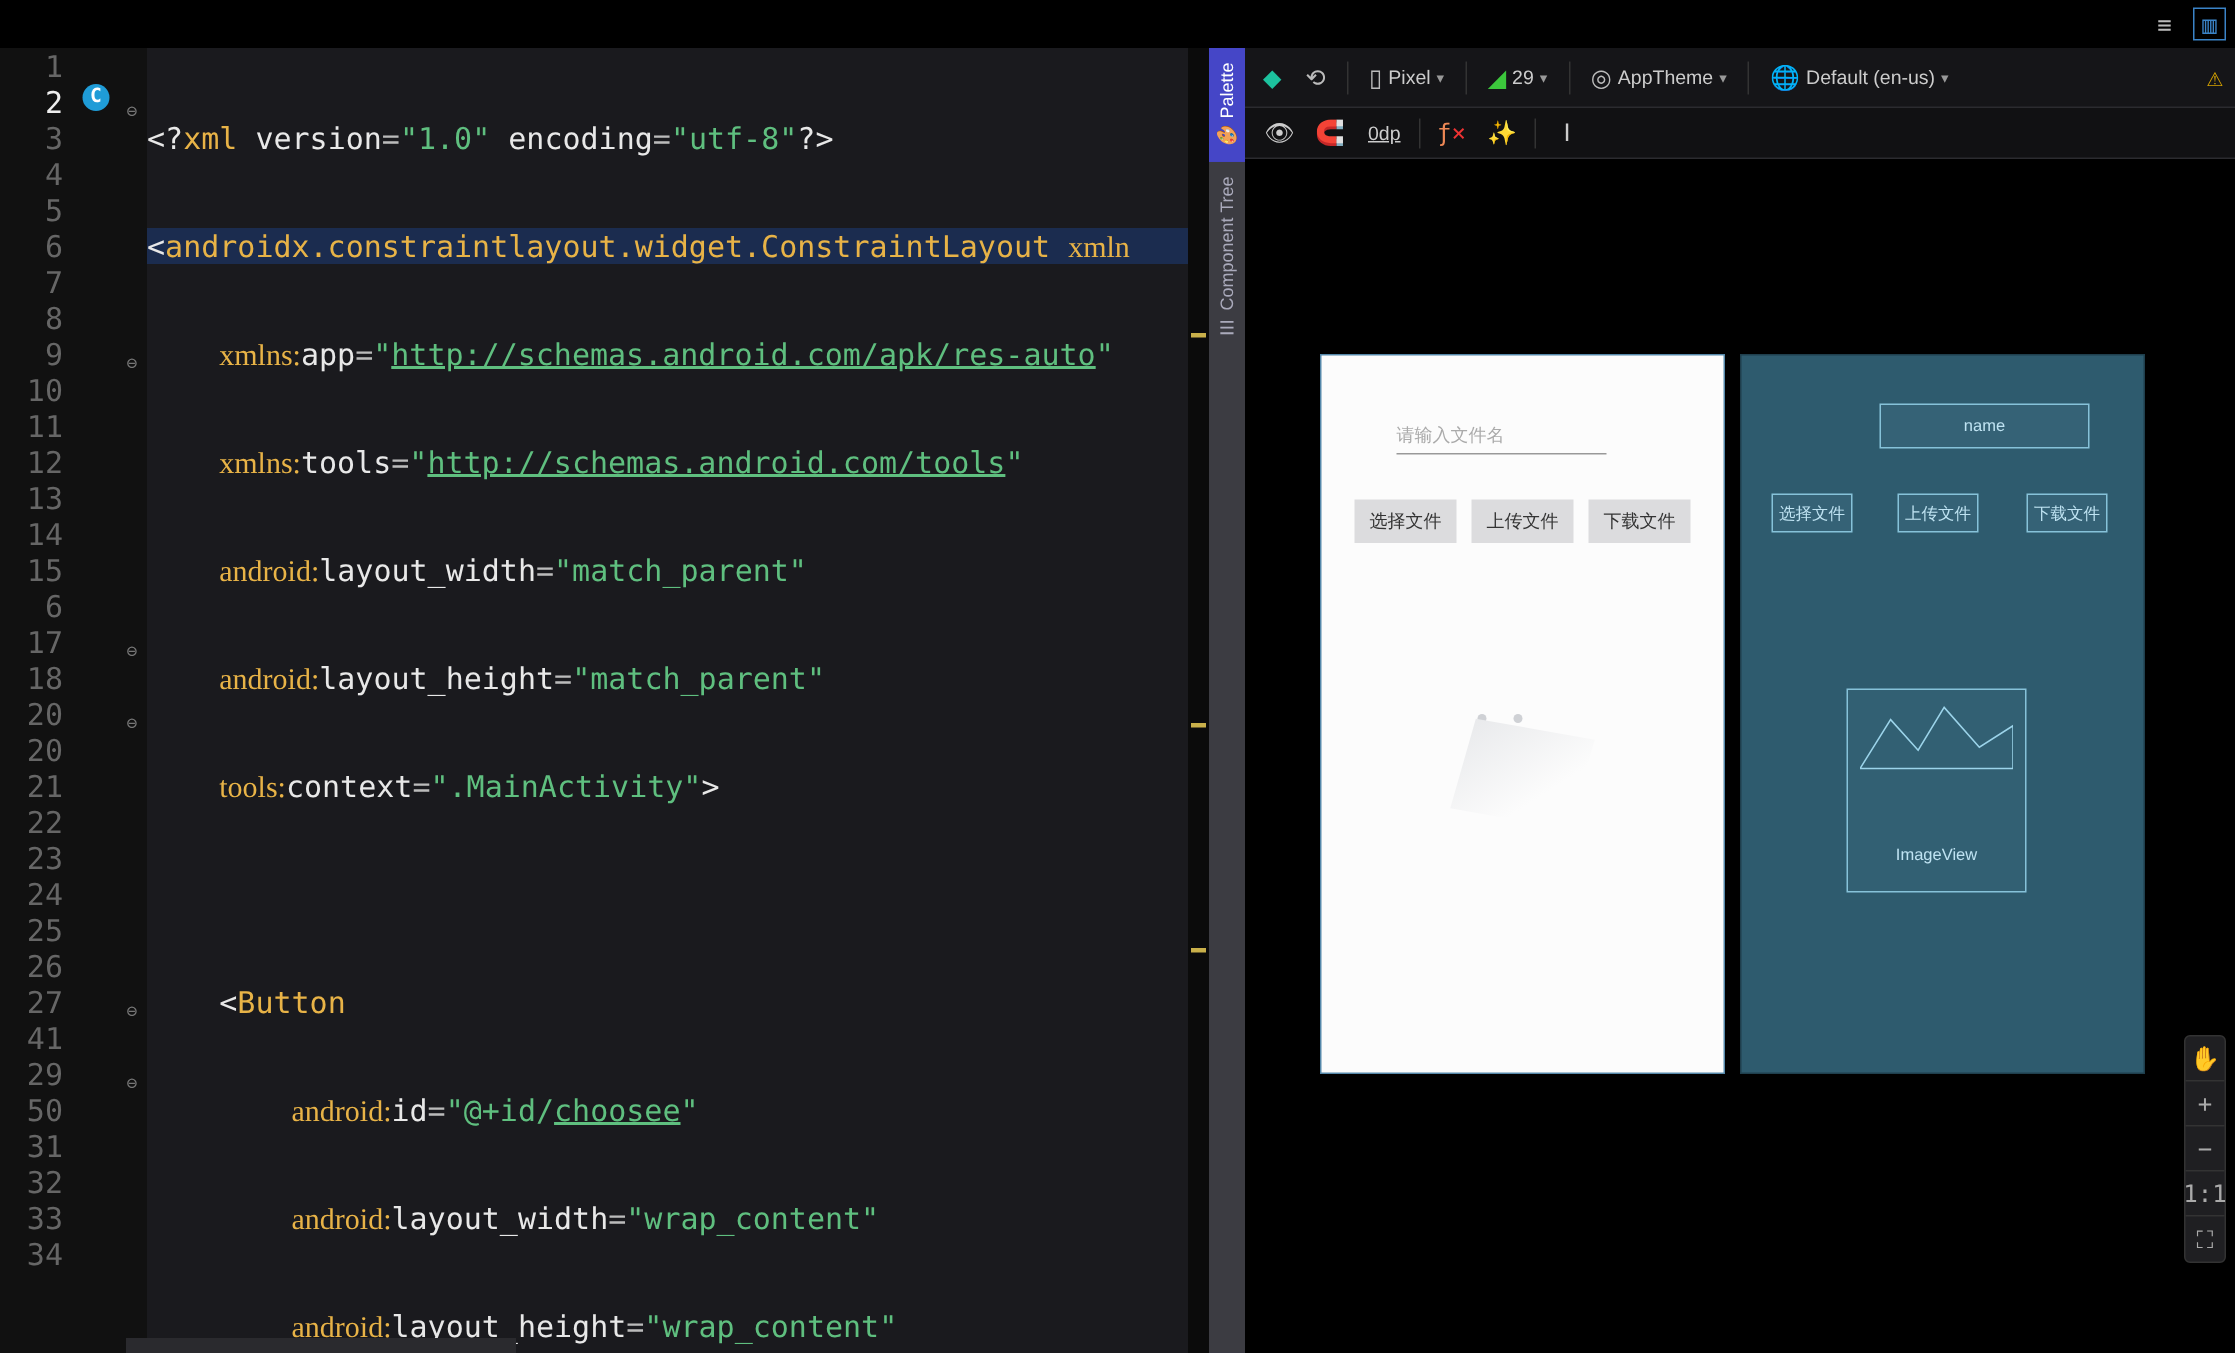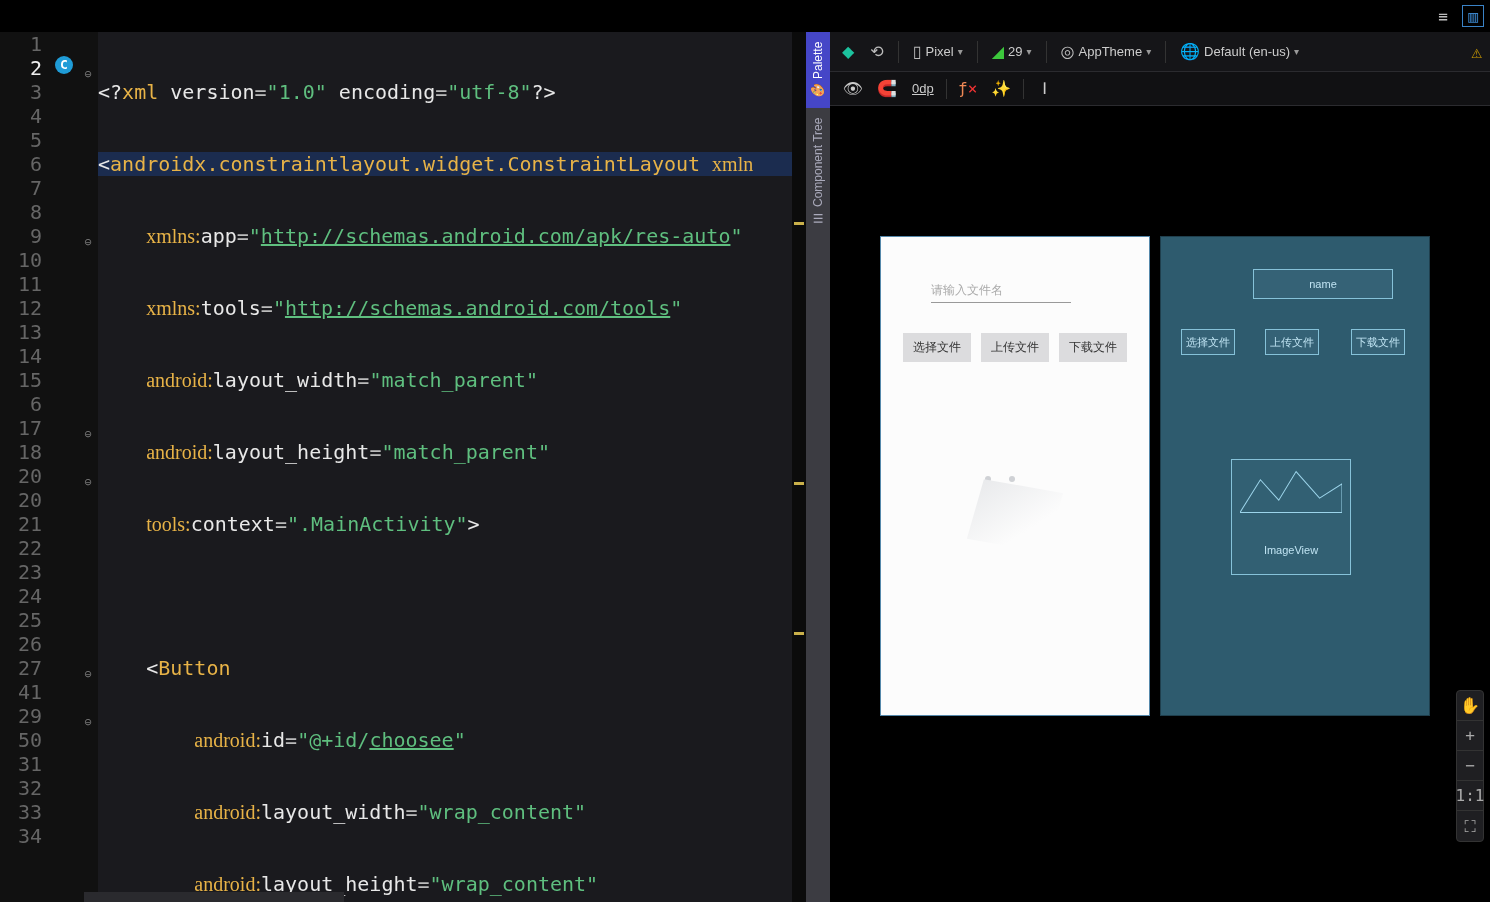--- a/index.html
+++ b/index.html
@@ -237,21 +237,21 @@
   background: #2e5b6e;
   position: relative;
   border: 1px solid #1f3f4d;
 }
 .bp-box { position: absolute; border: 1px solid #86c2d9; color: #bfe3f2; font-family: sans-serif; font-size: 11px; display:flex; align-items:center; justify-content:center; }
 .bp-name { left: 44px; top: 32px; width: 140px; height: 30px; background: rgba(134,194,217,.08); margin-left: 48px; }
 .bp-btn { top: 92px; width: 54px; height: 26px; background: rgba(134,194,217,.08); }
 .bp-b1 { left: 20px; }
 .bp-b2 { left: 104px; }
 .bp-b3 { left: 190px; }
-.bp-img { left: 70px; top: 222px; width: 120px; height: 116px; background: rgba(134,194,217,.05); flex-direction: column; justify-content: flex-end; padding-bottom: 18px; }
+.bp-img { left: 70px; top: 222px; width: 120px; height: 136px; background: rgba(134,194,217,.05); flex-direction: column; justify-content: flex-end; padding-bottom: 18px; }
 .bp-wave { position:absolute; top:8px; left:8px; right:8px; height:48px; }
 .bp-wave svg { width:100%; height:100%; }
 
 
 .zoomctrl {
   position: absolute; right: 6px; bottom: 60px;
   width: 28px;
   background: #1f1f22;
   border: 1px solid #333;
   border-radius: 4px;

